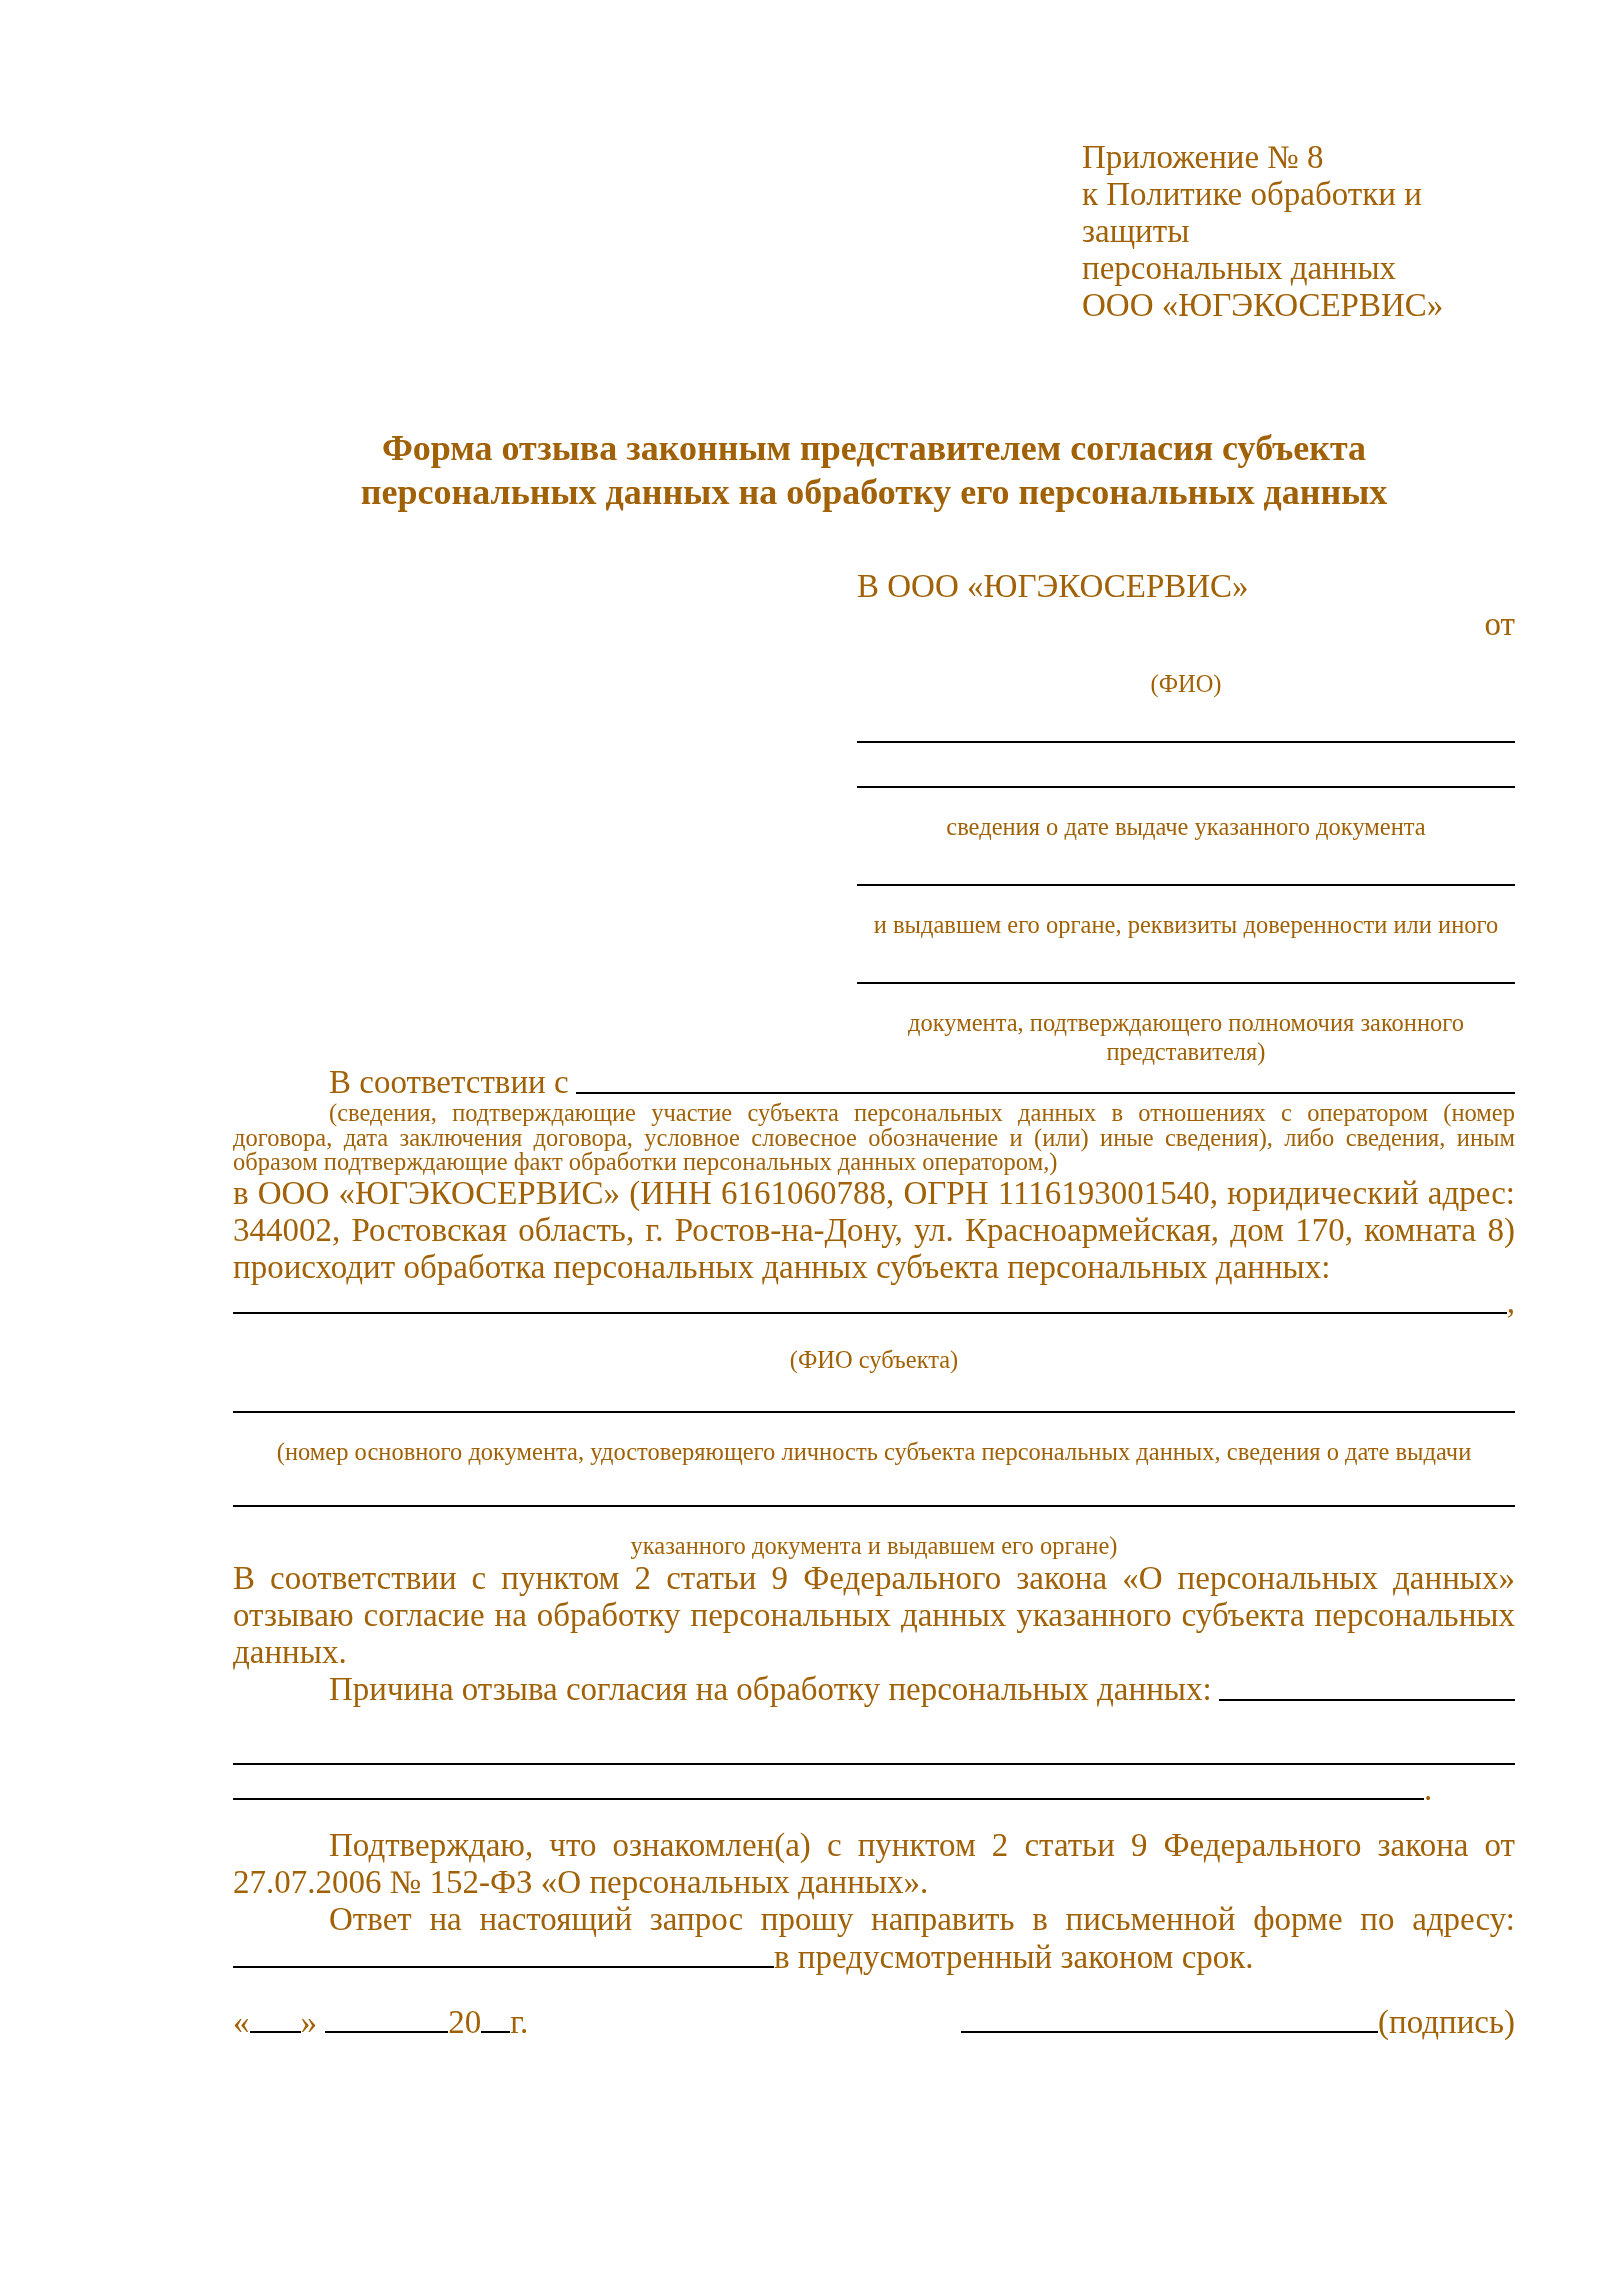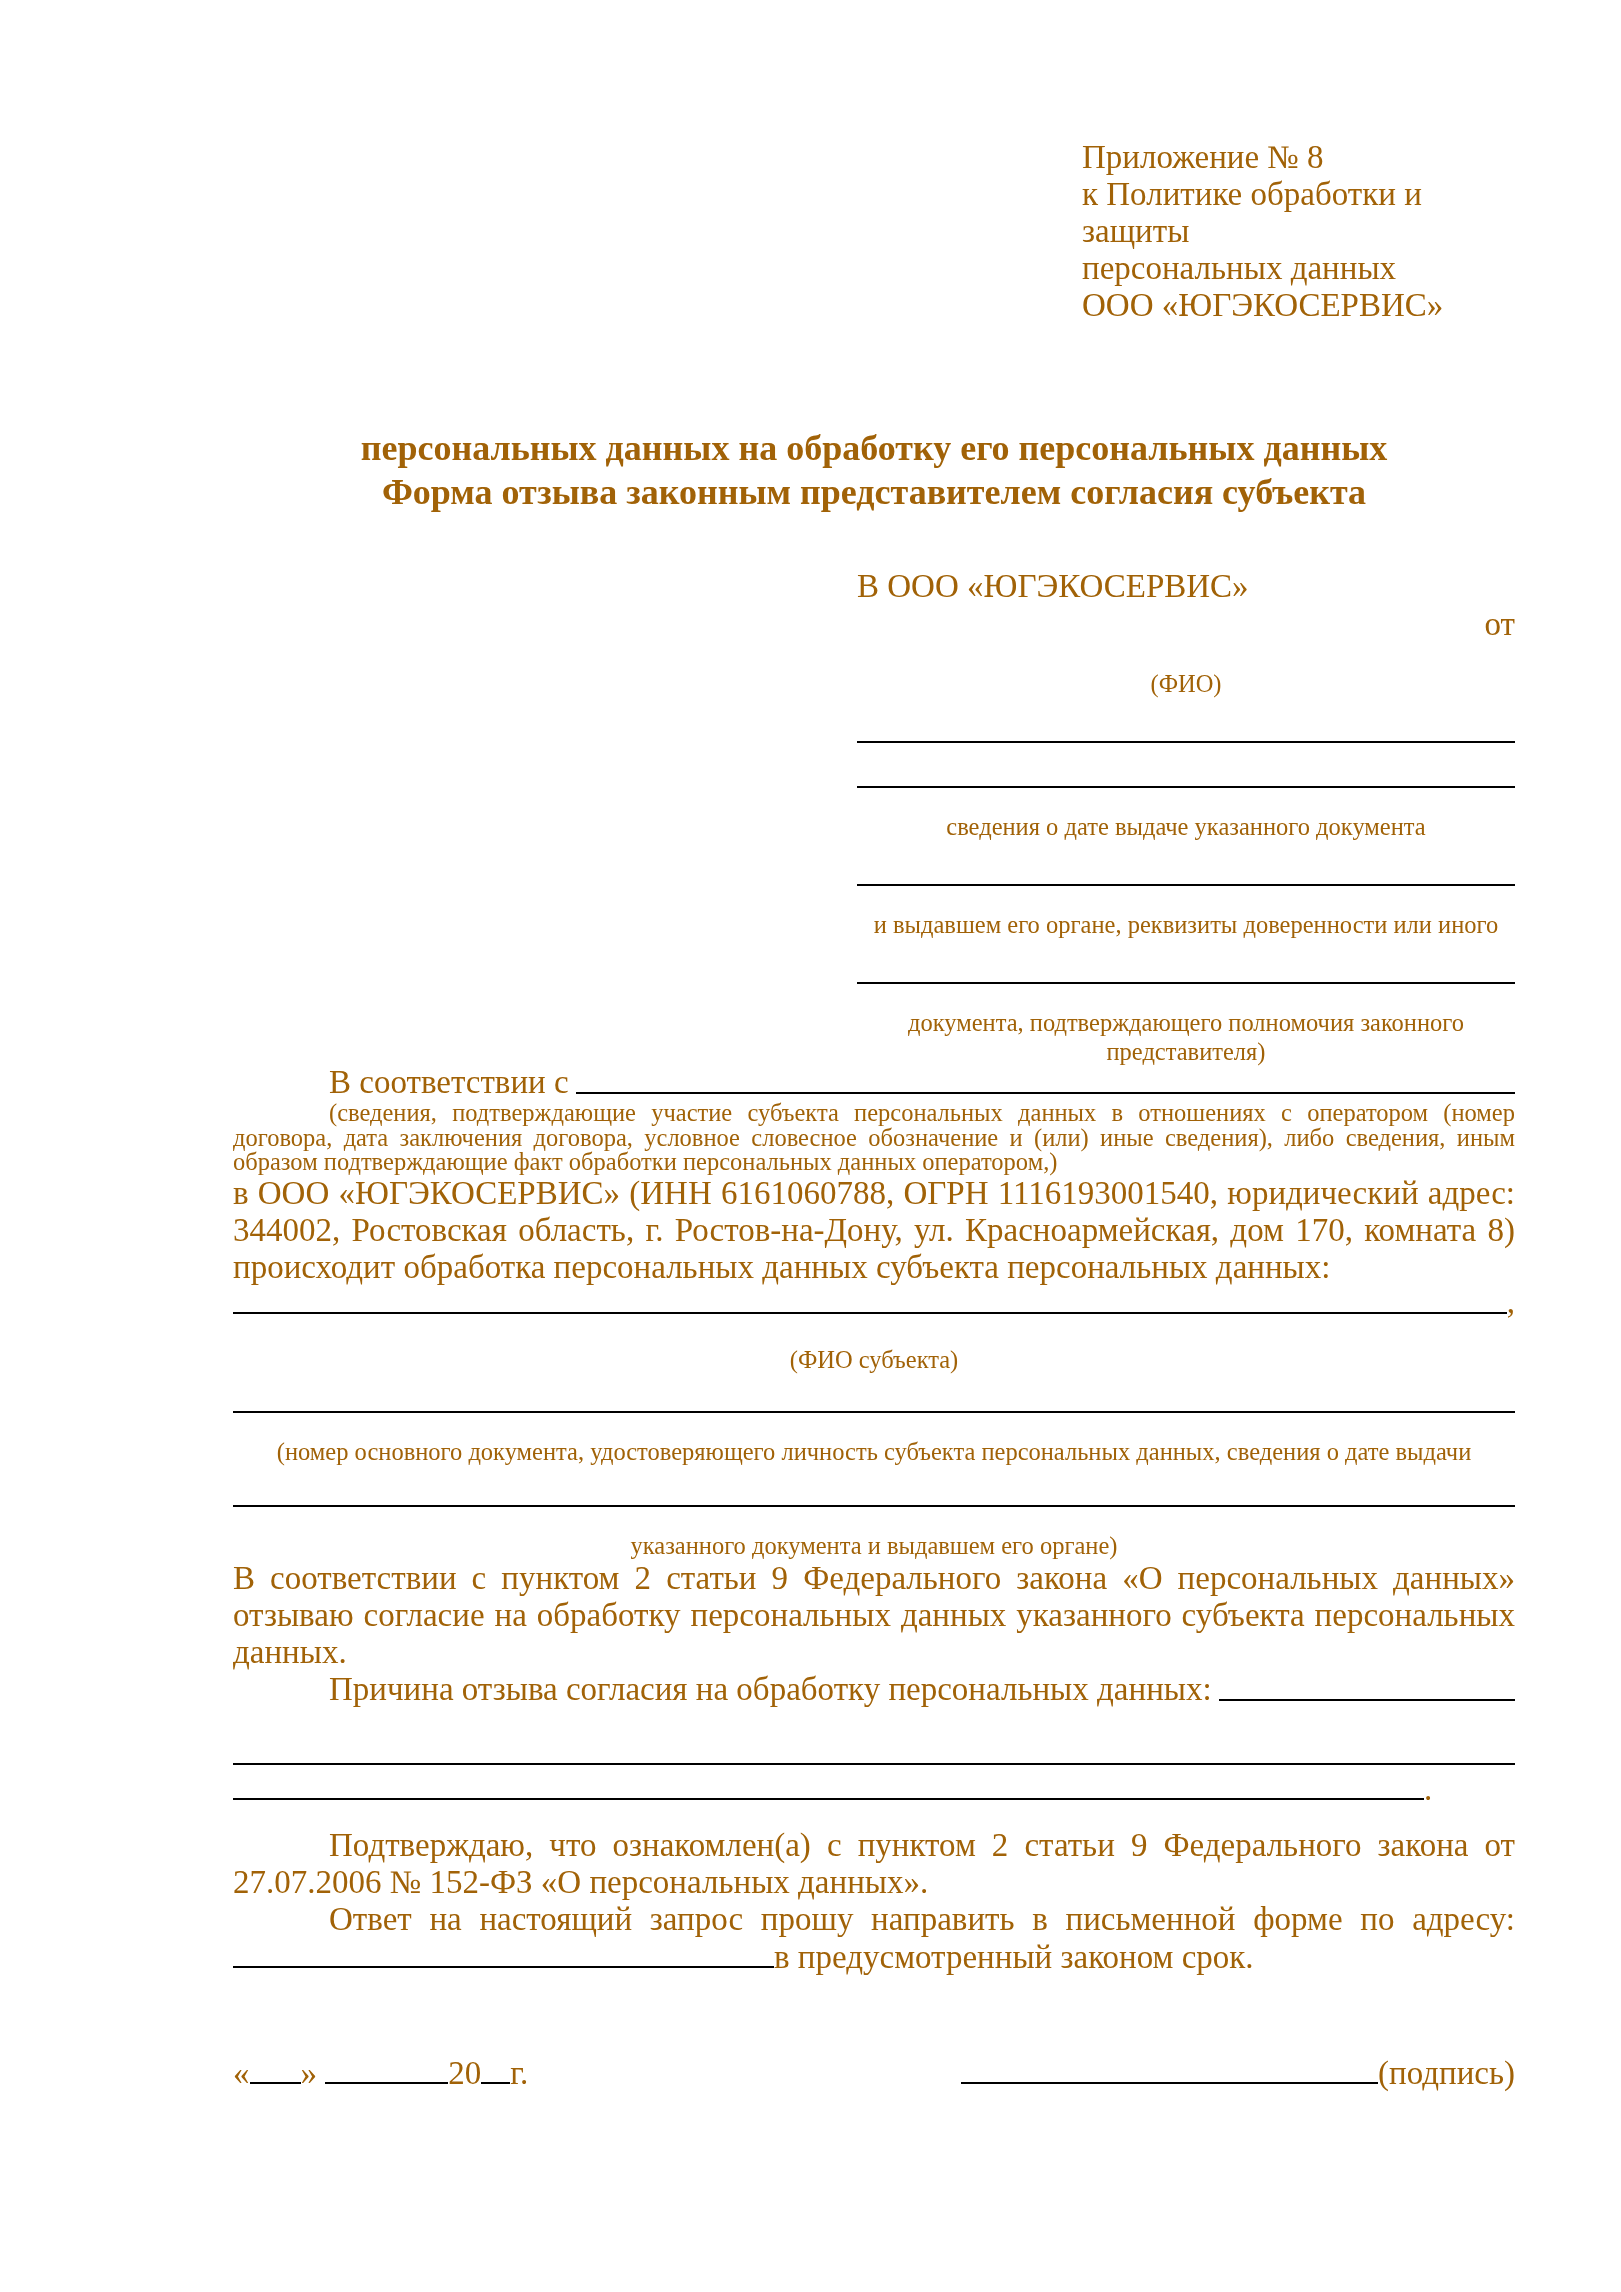--- a/index.html
+++ b/index.html
@@ -71,21 +71,21 @@
 
   .ublank { display: inline-block; border-bottom: 2.9px solid #000; height: 0px; }
   .w1215 { width: 1191px; }
   .w552  { width: 541px; }
   .w425  { width: 417px; }
   .w52   { width: 51px; }
   .w125  { width: 123px; }
   .w30   { width: 29px; }
 
   .sign-row {
-    margin-top: 76px;
+    margin-top: 25px;
     display: flex;
     justify-content: space-between;
     align-items: flex-end;
     height: 41px;
     line-height: 41px;
   }
   .date-group span { vertical-align: baseline; }
 </style>
 </head>
 <body>
@@ -94,22 +94,22 @@
   <div class="content">
 
     <div class="hdr-block">
       <div>Приложение № 8</div>
       <div>к Политике обработки и защиты</div>
       <div>персональных данных</div>
       <div>ООО «ЮГЭКОСЕРВИС»</div>
     </div>
 
     <div class="doc-title">
+      <div>Форма отзыва законным представителем согласия субъекта</div>
       <div>персональных данных на обработку его персональных данных</div>
-      <div>Форма отзыва законным представителем согласия субъекта</div>
     </div>
 
     <div class="addr-block">
       <div class="addr-to">В ООО «ЮГЭКОСЕРВИС»</div>
       <div class="row from-row">
         <span class="lbl">от</span>
         <span class="fill"></span>
       </div>
       <div class="cap">(ФИО)</div>
 

